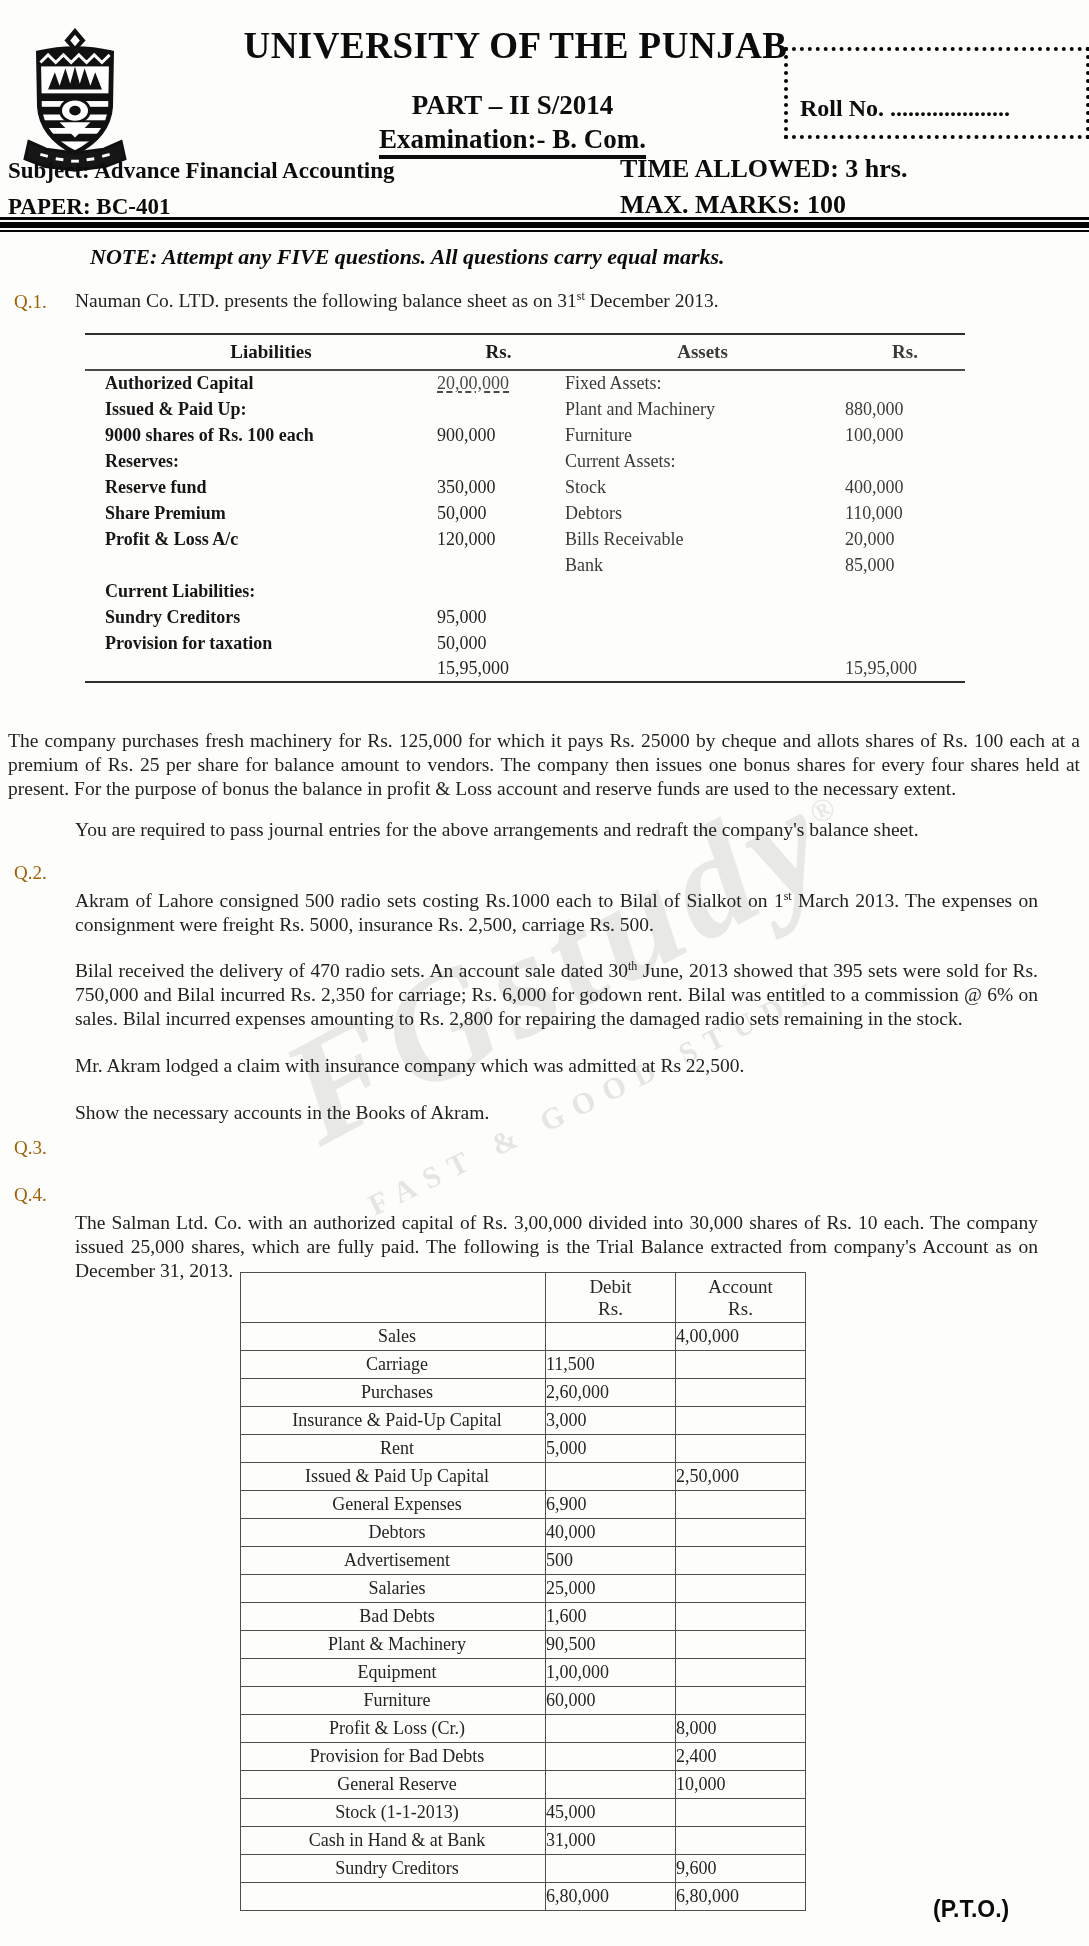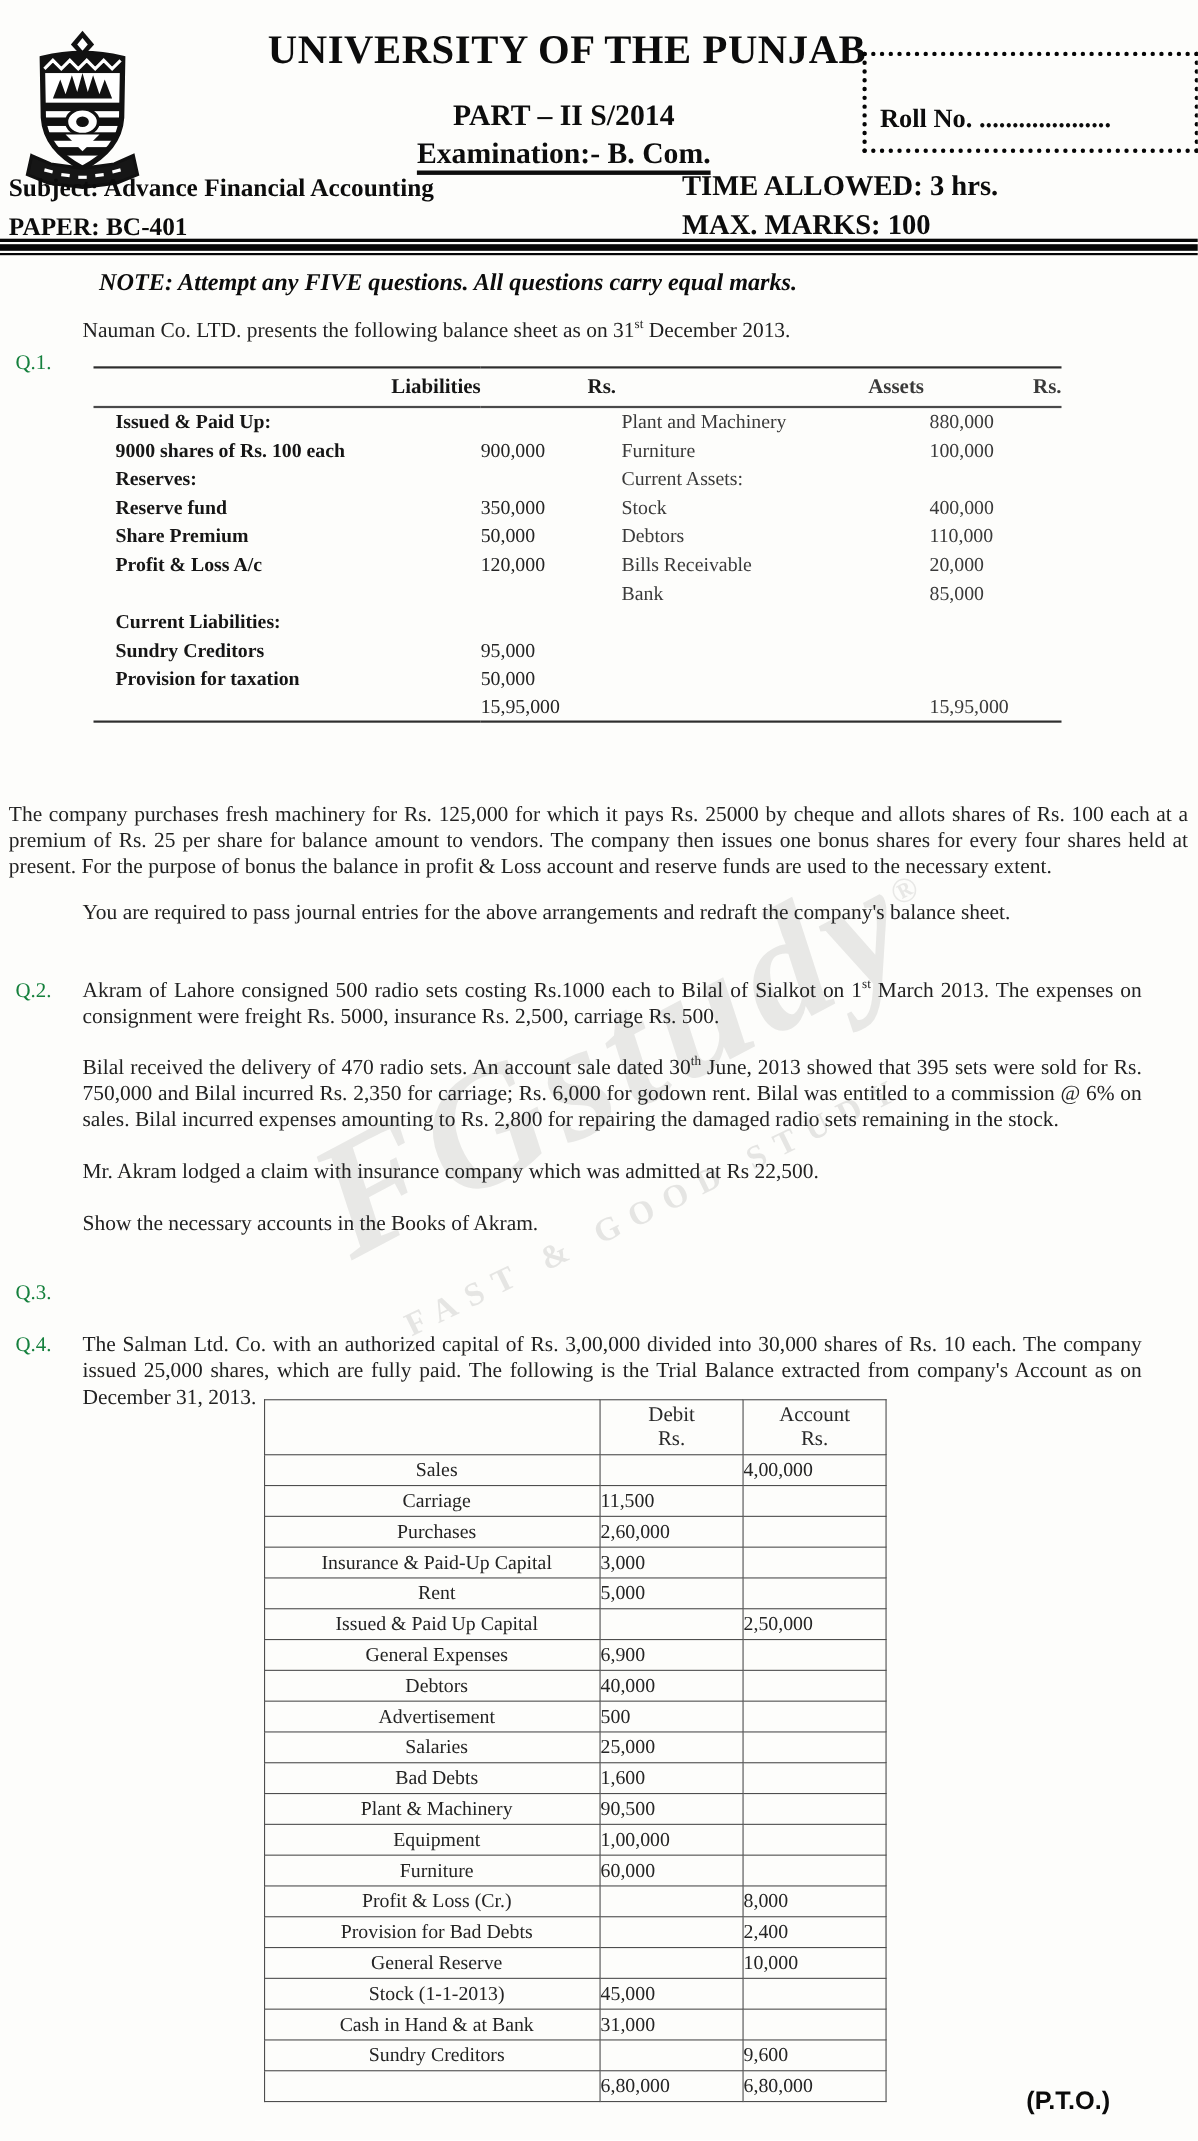--- a/index.html
+++ b/index.html
@@ -51,32 +51,32 @@
   .sep { position:absolute; left:0; top:217px; width:1089px; }
   .sep div { background:#060606; }
   .sep .l1 { height:3px; }
   .sep .l2 { height:6px; margin-top:2px; }
   .sep .l3 { height:2px; margin-top:2px; }
   .note {
     position:absolute; left:90px; top:244px;
     font-size:22px; font-weight:bold; font-style:italic; color:#0c0c0c;
   }
   
-  .qnum { position:absolute; left:14px; font-size:19px; color:#15803d;margin-top:28px; }
+  .qnum { position:absolute; left:14px; font-size:19px; color:#a16207; }
   .qtext { position:absolute; font-size:19.5px; line-height:24px; color:#222; }
   sup.ord { font-size:12px; vertical-align:super; line-height:0; }
   .just { text-align:justify;margin-top:29px; }
   
   .bs {
     position:absolute; left:85px; top:333px; width:880px;
     border-collapse:collapse; table-layout:fixed;
     font-size:18px; color:#242424; border-top:2px solid #2e2e2e; border-bottom:2px solid #2e2e2e;
   }
   .bs thead tr { height:36px; border-bottom:2px solid #4a4a4a; }
-  .bs th { text-align:right; font-size:19px; font-weight:bold; color:#1b1b1b; }
+  .bs th { text-align:center; font-size:19px; font-weight:bold; color:#1b1b1b; }
   .bs tbody tr { height:26px; }
   .bs td, .bs th { padding:0; vertical-align:middle; overflow:hidden; white-space:nowrap; }
   .bs .c1 { padding-left:20px; font-weight:bold; color:#161616; }
   .bs .c2 { }
   .bs .c3 { padding-left:5px; color:#3a3a3a; }
   .bs .c4 { padding-left:5px; color:#3a3a3a; }
   .bs td.u { text-decoration:underline; text-decoration-style:dashed; text-underline-offset:3px; color:#4a4a4a; }
   
   .tb {
     position:absolute; left:240px; top:1272px; width:565px;
@@ -171,20 +171,26 @@
     <thead>
       <tr>
         <th class="c1" style="padding-left:20px;">Liabilities</th>
         <th class="c2">Rs.</th>
         <th class="c3" style="padding-left:5px;">Assets</th>
         <th class="c4" style="padding-left:5px;">Rs.</th>
       </tr>
     </thead>
     <tbody>
       <tr>
+        <td class="c1">Authorized Capital</td>
+        <td class="c2 u">20,00,000</td>
+        <td class="c3">Fixed Assets:</td>
+        <td class="c4"></td>
+      </tr>
+      <tr>
         <td class="c1">Issued &amp; Paid Up:</td>
         <td class="c2"></td>
         <td class="c3">Plant and Machinery</td>
         <td class="c4">880,000</td>
       </tr>
       <tr>
         <td class="c1">9000 shares of Rs. 100 each</td>
         <td class="c2">900,000</td>
         <td class="c3">Furniture</td>
         <td class="c4">100,000</td>

